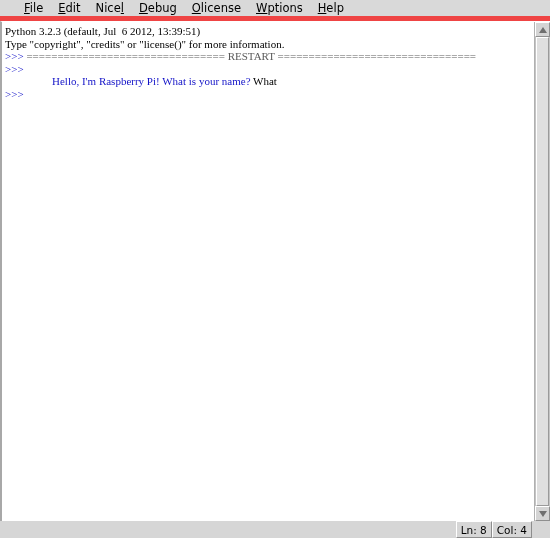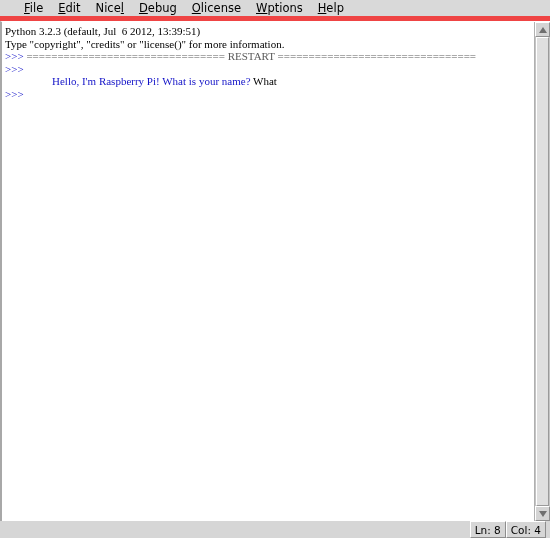--- a/index.html
+++ b/index.html
@@ -142,21 +142,21 @@
 
   
   .statusbar {
     flex: 0 0 17px;
     height: 17px;
     background: #d6d6d6;
     display: flex;
     align-items: stretch;
     justify-content: flex-end;
     box-sizing: border-box;
-    padding-right: 4px;
+    padding-right: 18px;
   }
   .status-cell {
     font-family: "DejaVu Sans", sans-serif;
     font-size: 10.5px;
     color: #000000;
     background: #d6d6d6;
     border: 1px solid #ffffff;
     border-right-color: #8d8d8d;
     border-bottom-color: #8d8d8d;
     padding: 0 4px;

